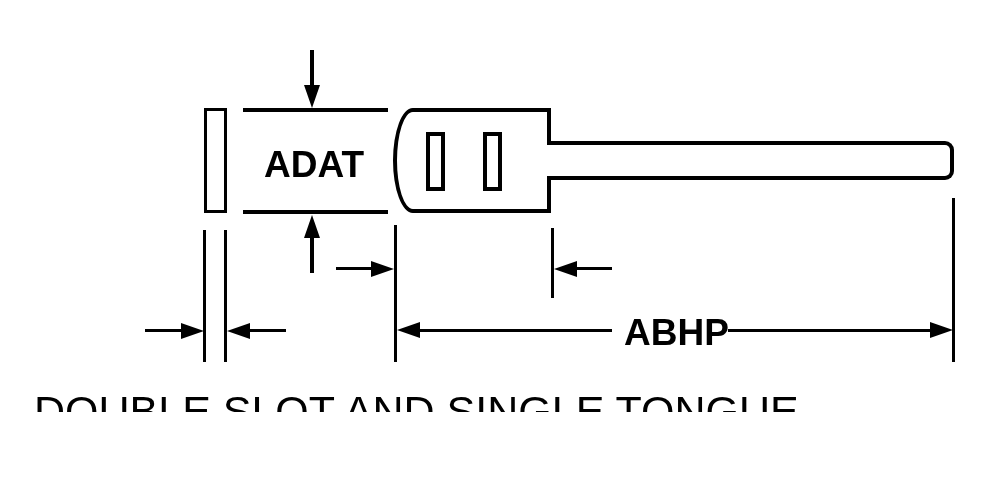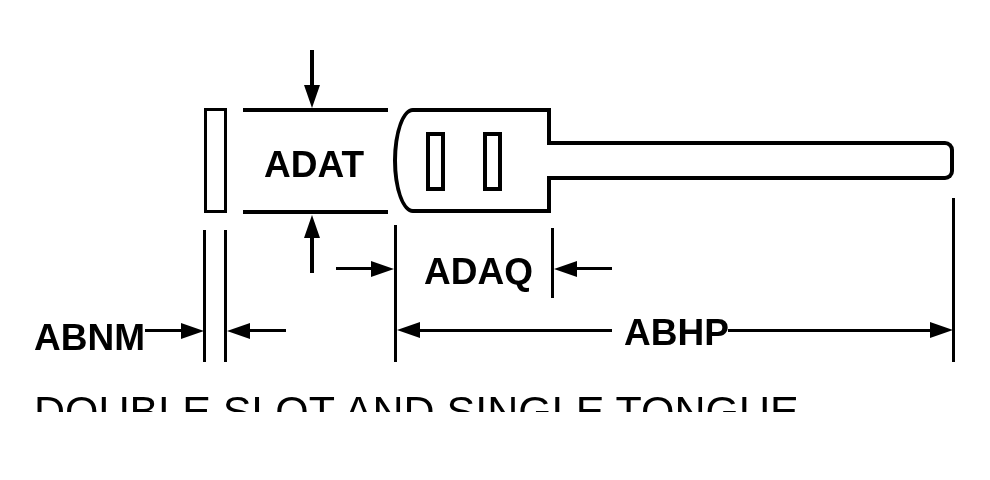--- a/index.html
+++ b/index.html
@@ -48,33 +48,31 @@
   <div class="hline thick" style="left:243px;top:108px;width:145px;"></div>
   <div class="hline thick" style="left:243px;top:210px;width:145px;"></div>
   <div class="vline thick" style="left:310px;top:50px;height:38px;"></div>
   <div class="tri tri-down" style="left:304px;top:85px;"></div>
   <div class="tri tri-up" style="left:304px;top:215px;"></div>
   <div class="vline thick" style="left:310px;top:236px;height:37px;"></div>
   <div class="dim-label" style="left:264px;top:146px;">ADAT</div>
 
   <div class="vline" style="left:203px;top:230px;height:132px;"></div>
   <div class="vline" style="left:224px;top:230px;height:132px;"></div>
-  <div class="dim-label" style="left:34px;top:319px;">ABNM</div>
   <div class="hline" style="left:145px;top:329px;width:37px;"></div>
   <div class="tri tri-right" style="left:181px;top:323px;"></div>
   <div class="tri tri-left" style="left:227px;top:323px;"></div>
   <div class="hline" style="left:249px;top:329px;width:37px;"></div>
 
   <div class="vline" style="left:394px;top:225px;height:137px;"></div>
   <div class="vline" style="left:551px;top:228px;height:70px;"></div>
   <div class="hline" style="left:336px;top:267px;width:36px;"></div>
   <div class="tri tri-right" style="left:371px;top:261px;"></div>
   <div class="tri tri-left" style="left:554px;top:261px;"></div>
   <div class="hline" style="left:576px;top:267px;width:36px;"></div>
-  <div class="dim-label" style="left:424px;top:253px;">ADAQ</div>
 
   <div class="tri tri-left" style="left:397px;top:322px;"></div>
   <div class="hline" style="left:420px;top:329px;width:192px;"></div>
   <div class="dim-label" style="left:624px;top:314px;text-align:center;">ABHP</div>
   <div class="hline" style="left:728px;top:329px;width:202px;"></div>
   <div class="tri tri-right" style="left:930px;top:322px;"></div>
   <div class="vline" style="left:952px;top:198px;height:164px;"></div>
 
   <div class="title">DOUBLE SLOT AND SINGLE TONGUE</div>
 

